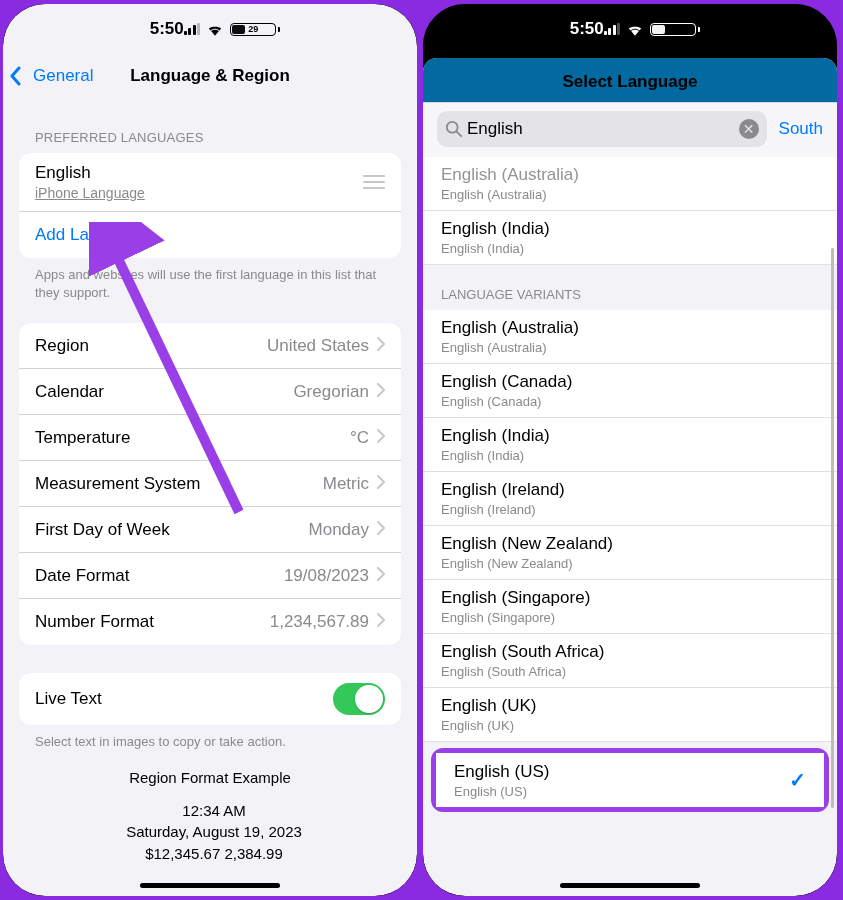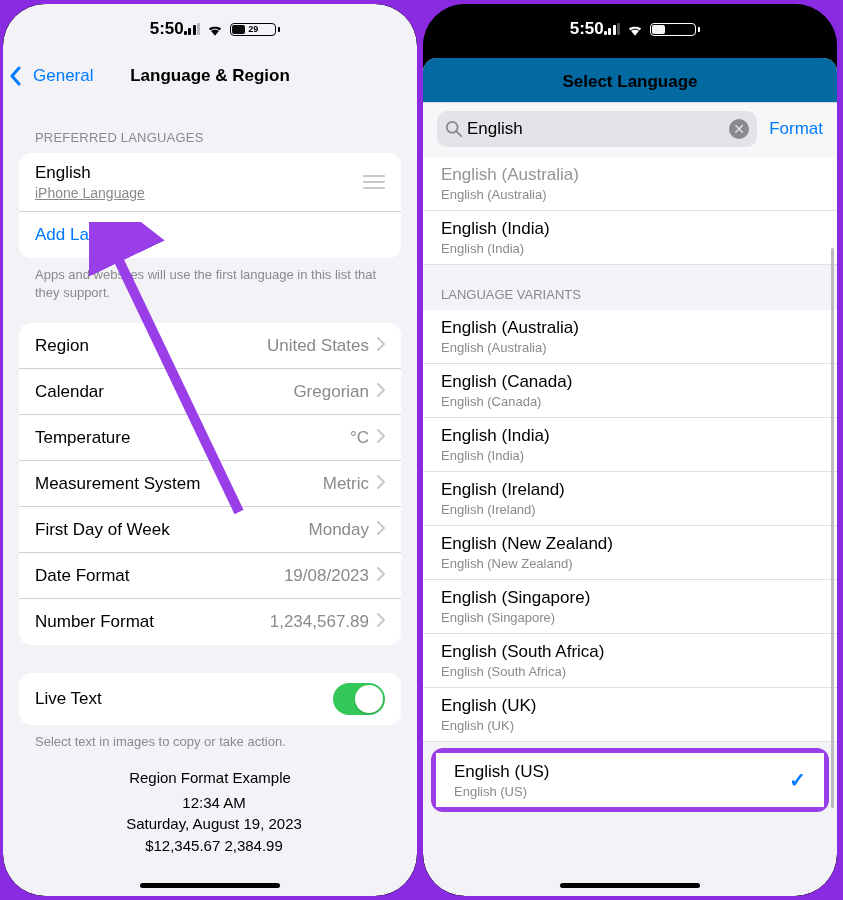--- a/index.html
+++ b/index.html
@@ -136,21 +136,21 @@
   .toggle {
     width: 52px; height:32px; background:#34c759; border-radius:16px;
     position:relative;
   }
   .toggle::after{
     content:""; position:absolute; right:2px; top:2px; width:28px; height:28px;
     background:#fff; border-radius:50%; box-shadow:0 1px 2px rgba(0,0,0,.2);
   }
 
   .example { text-align:center; font-size:15px; color:#000; padding: 18px 0 6px; }
-  .example h4 { font-size:15px; font-weight:400; margin-bottom:6px; }
+  .example h4 { font-size:15px; font-weight:400; margin-bottom:14px; }
   .example div { line-height:1.45;padding-left:8px; }
 
   
   .arrow-annot {
     position:absolute;
     left: 86px; top: 218px;
     width: 160px; height: 300px;
     pointer-events:none;
   }
 
@@ -404,21 +404,21 @@
       </div>
       <div class="search-row">
         <div class="search-field">
           <svg class="search-icon" viewBox="0 0 20 20">
               <circle cx="8" cy="8" r="6" stroke="#8a8a8e" stroke-width="2" fill="none"></circle>
               <line x1="13" y1="13" x2="18" y2="18" stroke="#8a8a8e" stroke-width="2" stroke-linecap="round"></line>
             </svg>
           <input value="English" style="">
           <div class="clear-icon">✕</div>
         </div>
-        <span class="cancel-link">Format</span>
+        <span class="cancel-link">South</span>
       </div>
       <div class="lang-list" id="lang-list">
 
       <div style="background: rgb(255, 255, 255); margin-bottom: 0px;">
             <div class="lang-row dimmed">
               <div class="col">
                 <span class="native">English (Australia)</span>
                 <span class="local">English (Australia)</span>
               </div>
             </div>

